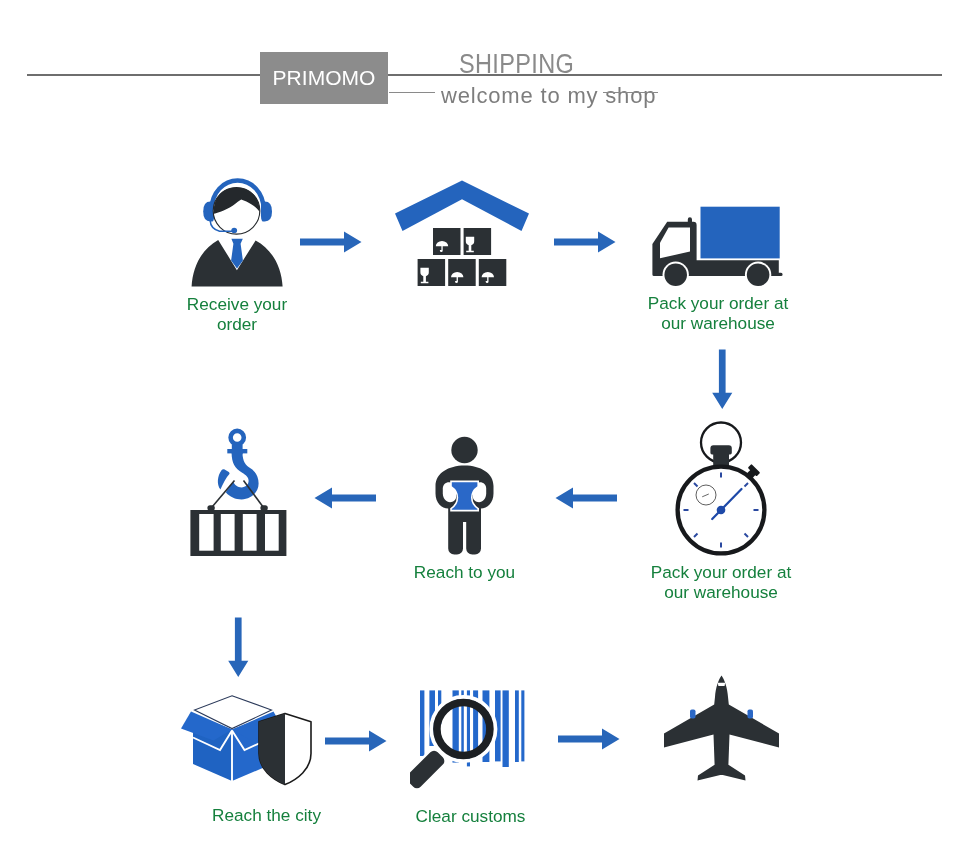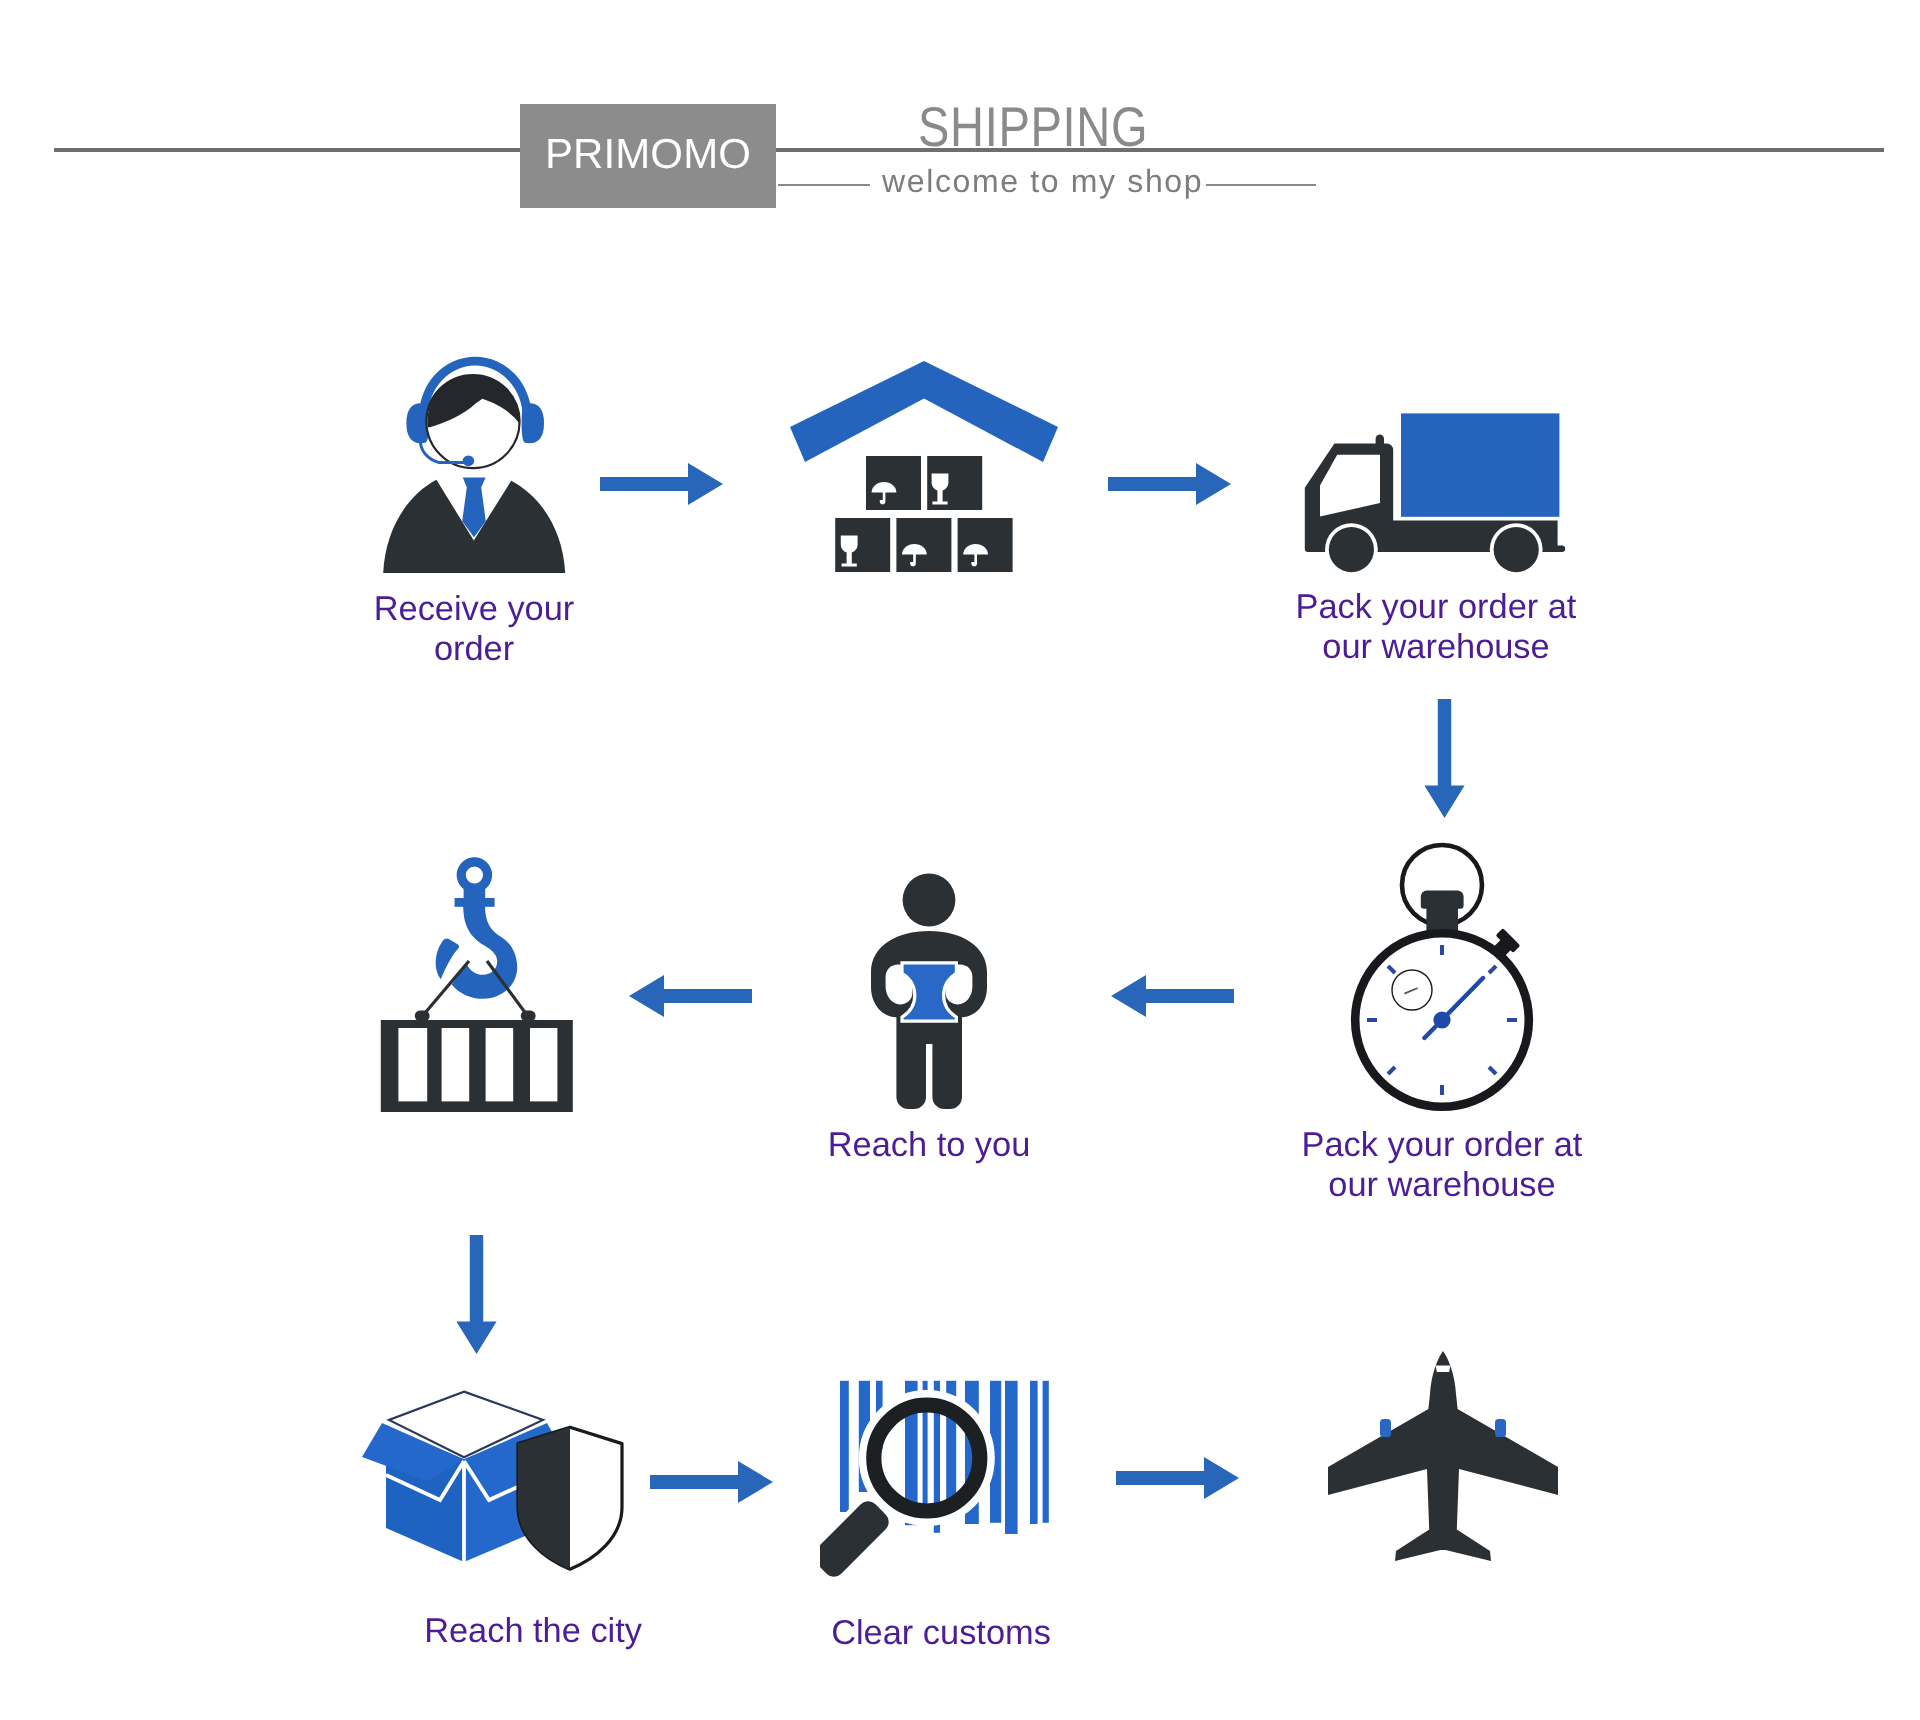--- a/index.html
+++ b/index.html
@@ -7,27 +7,27 @@
   .page{position:relative;width:960px;height:860px;background:#ffffff;margin-top:42px;}
 
   
   .hdr-line{position:absolute;left:27px;top:32px;width:915px;height:2px;background:#6e6e6e;}
   .hdr-badge{position:absolute;left:260px;top:10px;width:128px;height:52px;background:#8c8c8c;}
   .hdr-badge-txt{position:absolute;left:0;top:0;width:128px;height:52px;display:flex;
      align-items:center;justify-content:center;color:#ffffff;font-size:21px;letter-spacing:0.05px;}
   .hdr-title{position:absolute;left:459px;top:6px;font-size:28px;color:#8a8a8a;letter-spacing:0.4px;
      transform:scaleX(0.84);transform-origin:left top;white-space:nowrap;}
   .sub-line-l{position:absolute;left:389px;top:50px;width:46px;height:1px;background:#8a8a8a;}
-  .sub-txt{position:absolute;left:441px;top:41px;font-size:16px;color:#7d7d7d;letter-spacing:0.82px;
+  .sub-txt{position:absolute;left:441px;top:41px;font-size:22px;color:#7d7d7d;letter-spacing:0.82px;
      transform-origin:left top;white-space:nowrap;}
   .sub-line-r{position:absolute;left:603px;top:50px;width:55px;height:1px;background:#8a8a8a;}
 
   
   .icon{position:absolute;}
-  .lbl{position:absolute;color:#4c1d95;font-size:17.2px;line-height:19.6px;text-align:center;
+  .lbl{position:absolute;color:#15803d;font-size:17.2px;line-height:19.6px;text-align:center;
        white-space:pre;}
 </style>
 </head>
 <body>
 
 <div class="page">
 
   <div class="hdr-line"></div>
   <div class="hdr-badge">
     <div class="hdr-badge-txt">PRIMOMO</div>

